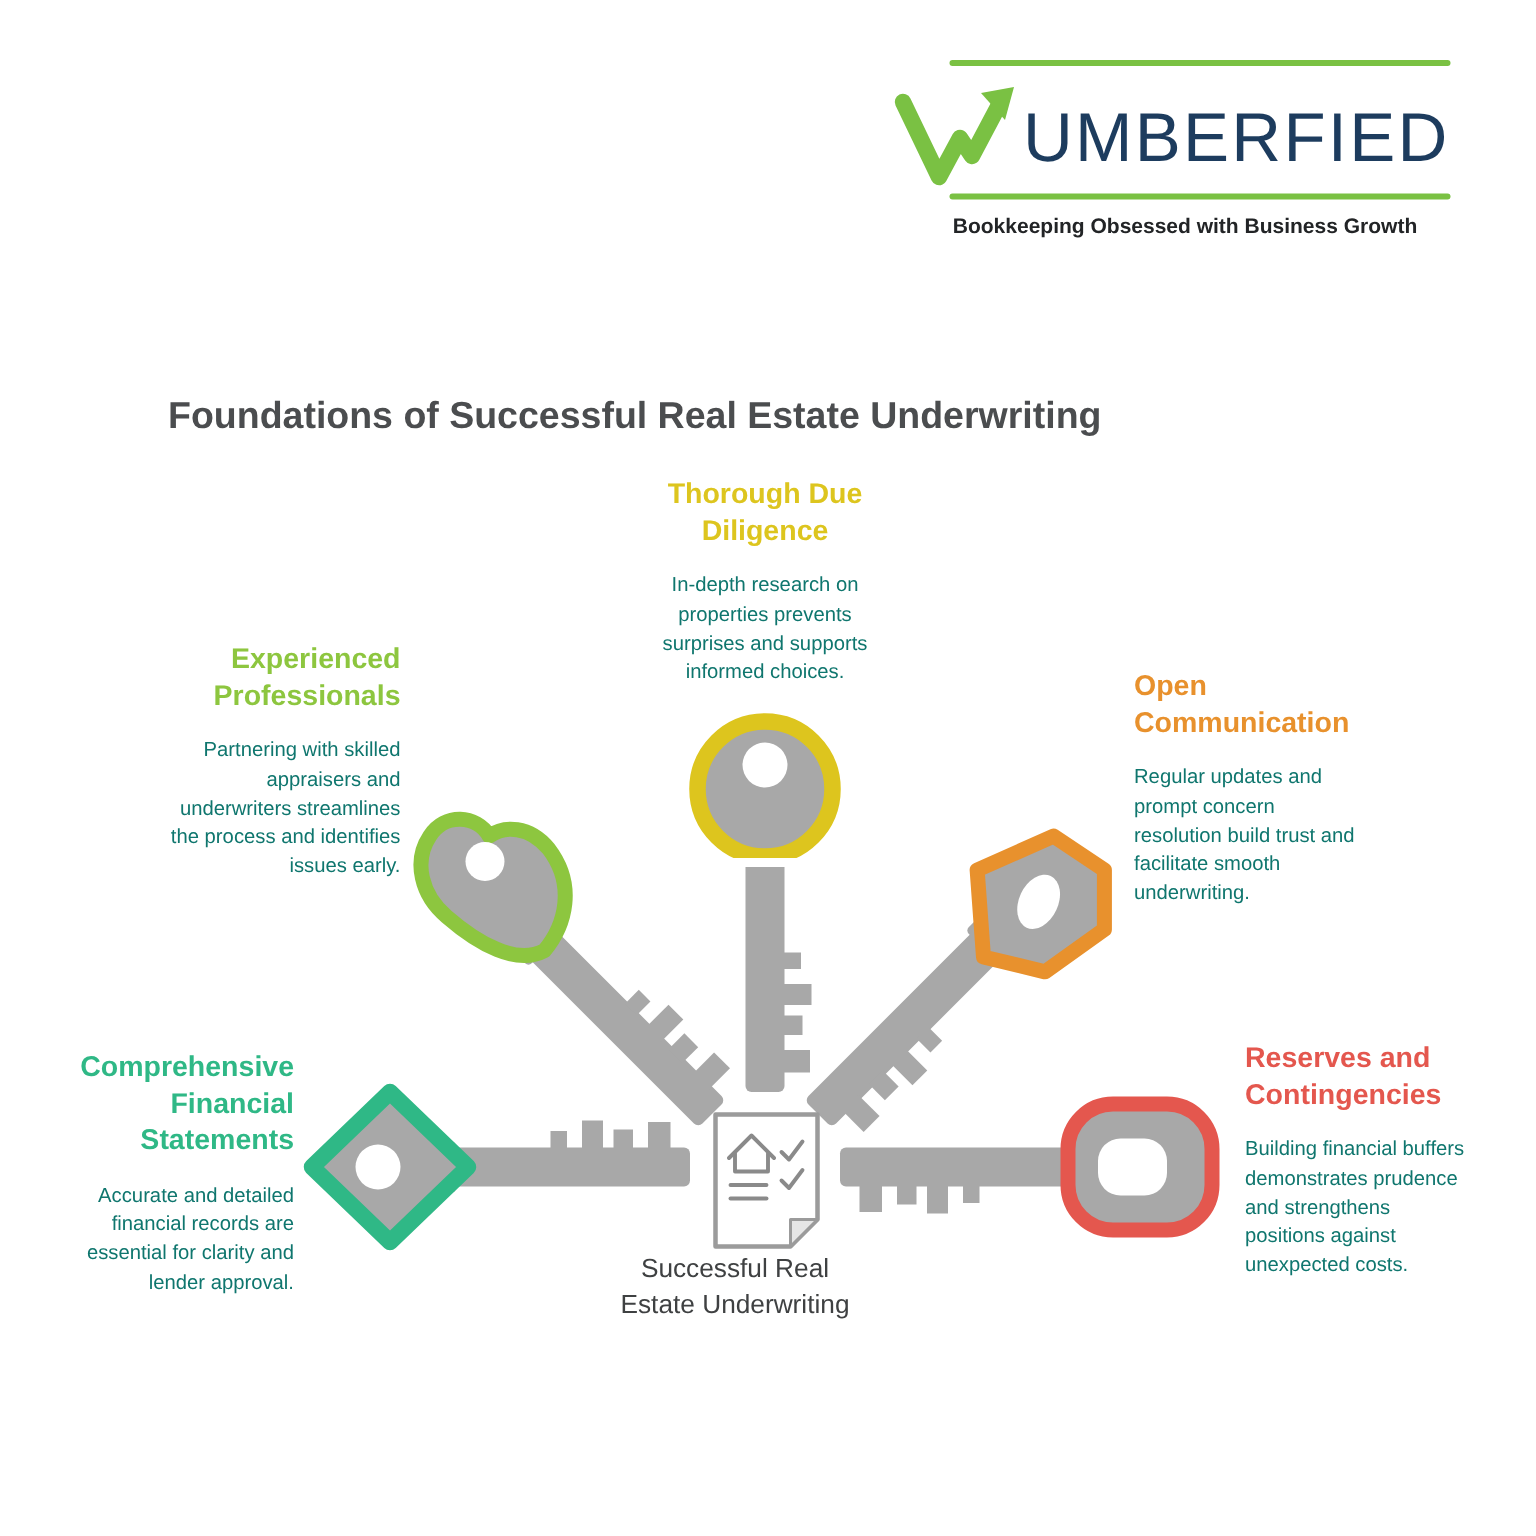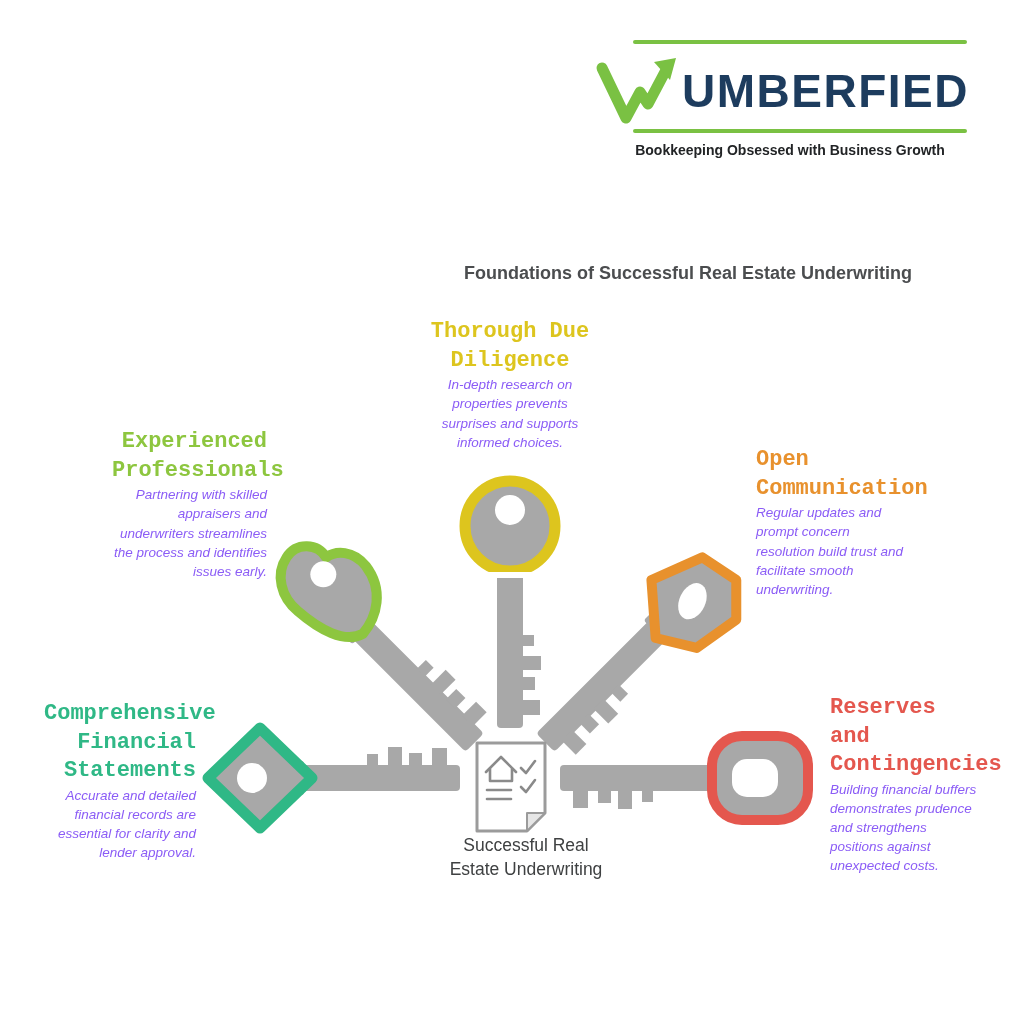--- a/index.html
+++ b/index.html
@@ -4,27 +4,27 @@
 <style>
   html,body{margin:0;padding:0;}
   #stage{
     position:relative;width:1024px;height:1024px;background:#ffffff;overflow:hidden;
     font-family:"Liberation Sans", sans-serif;
   }
   .abs{position:absolute;}
   
   .logo-line{height:4px;border-radius:2px;}
   .logo-row{display:flex;align-items:center;gap:2px;}
-  .brand{font-size:46px;font-weight:700;letter-spacing:1.5px;line-height:1;}
+  .brand{font-size:46px;font-weight:400;letter-spacing:1.5px;line-height:1;}
   .tagline{font-size:14px;font-weight:700;color:#222426;text-align:center;}
   
-  .page-title{font-size:18px;font-weight:700;color:#4b4d4f;text-align:right;}
+  .page-title{font-size:25px;font-weight:700;color:#4b4d4f;text-align:left;}
   
-  .section-heading{font-size:22px;font-weight:700;line-height:1.3;white-space:pre-line;font-family:Liberation Mono, monospace;}
-  .section-body{font-size:13.5px;color:#8b5cf6;line-height:1.42;font-style:italic;}
+  .section-heading{font-size:19px;font-weight:700;line-height:1.3;white-space:pre-line;}
+  .section-body{font-size:13.5px;color:#0f766e;line-height:1.42;margin-top:13px;}
   .align-r{text-align:right;}
   .align-l{text-align:left;}
   .align-c{text-align:center;}
   .center-label{font-size:17.5px;color:#3f4142;text-align:center;white-space:pre-line;line-height:1.35;}
   svg{display:block;}
   .key-metal{fill:#a8a8a8;}
   .key-head{fill:#a8a8a8;stroke-linejoin:round;}
   .hole{fill:#ffffff;}
   .z0{z-index:0;} .z1{z-index:1;}
 </style>
@@ -132,16 +132,16 @@
     <div class="section-body">Building financial buffers demonstrates prudence and strengthens positions against unexpected costs.</div>
   </div>
 
   <div class="abs z1 align-r" style="left:44px;top:700px;width:152px;">
     <div class="section-heading" style="color: rgb(47, 184, 134);">Comprehensive
 Financial
 Statements</div>
     <div class="section-body">Accurate and detailed financial records are essential for clarity and lender approval.</div>
   </div>
 
-  <div class="abs z1 center-label" style="left:411px;top:834px;width:230px;">Successful Real
+  <div class="abs z1 center-label" style="left:375px;top:834px;width:230px;">Successful Real
 Estate Underwriting</div>
 
 </div>
 
 </body></html>

